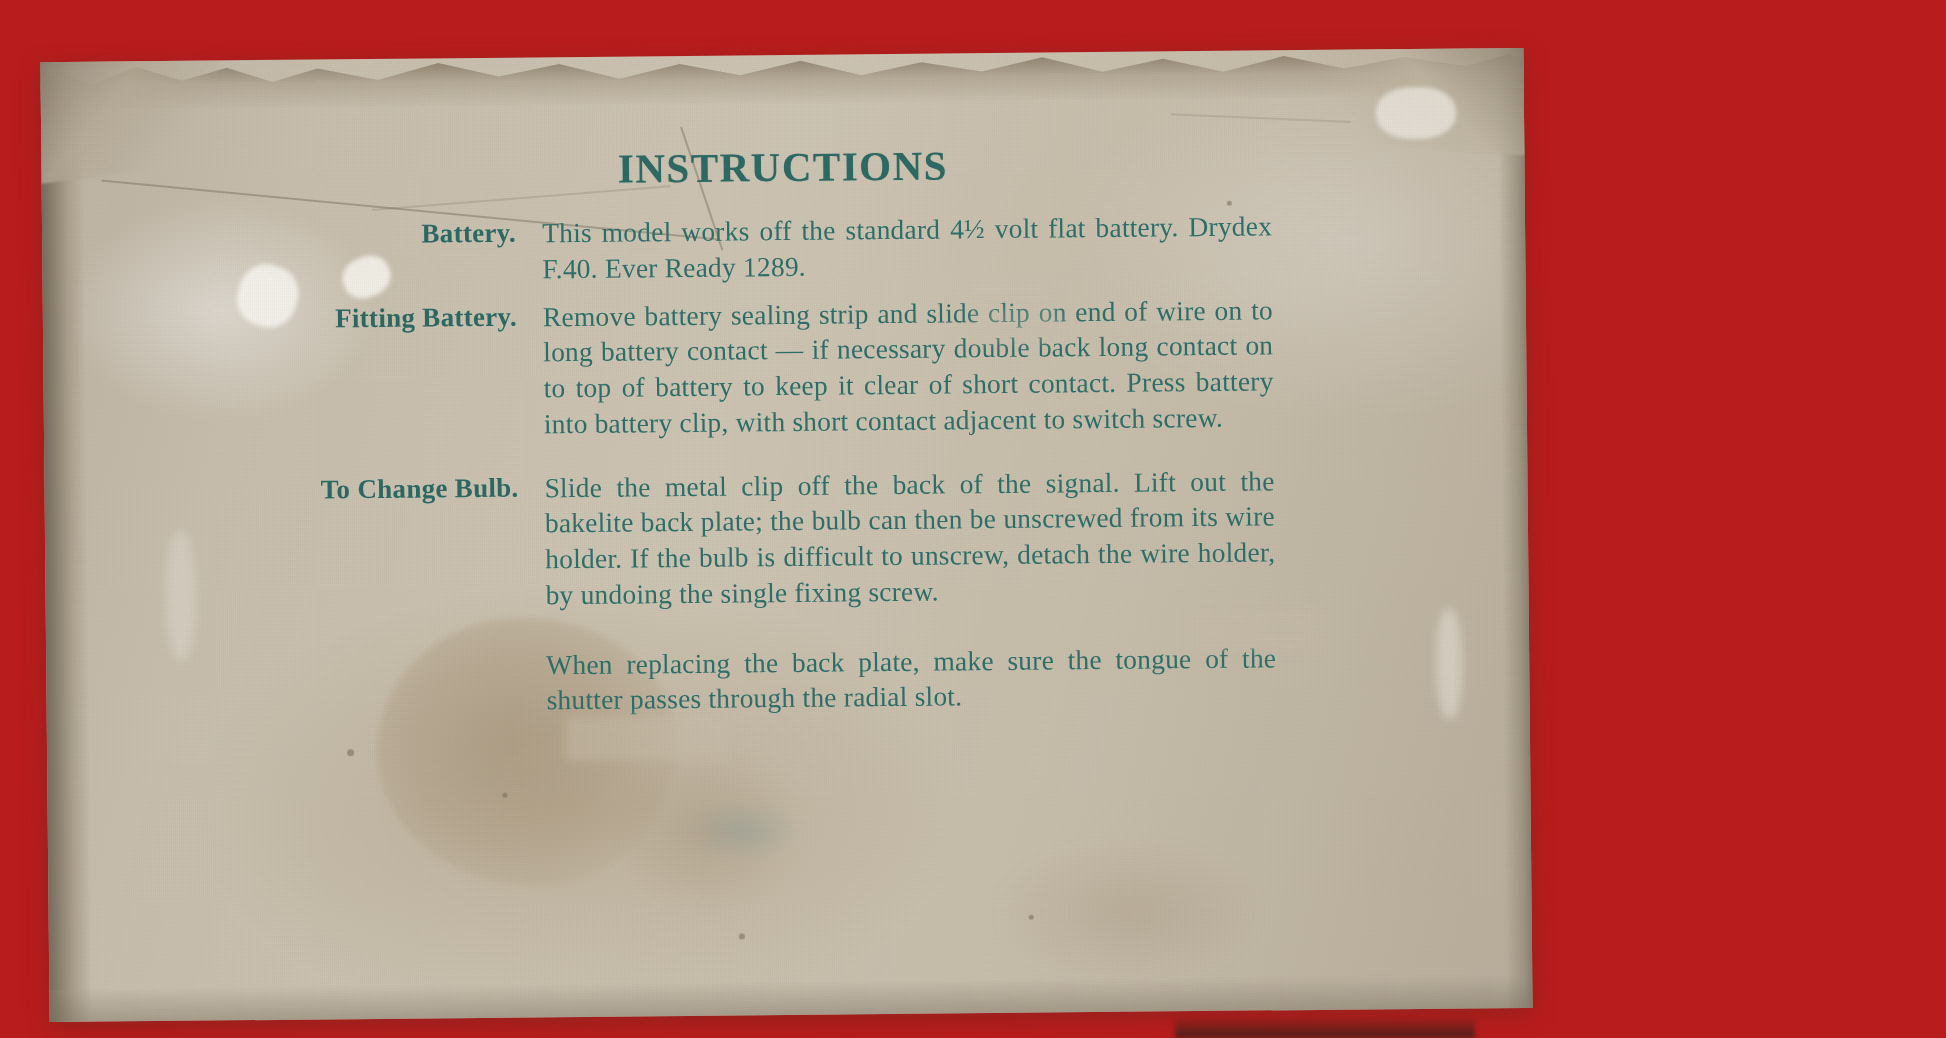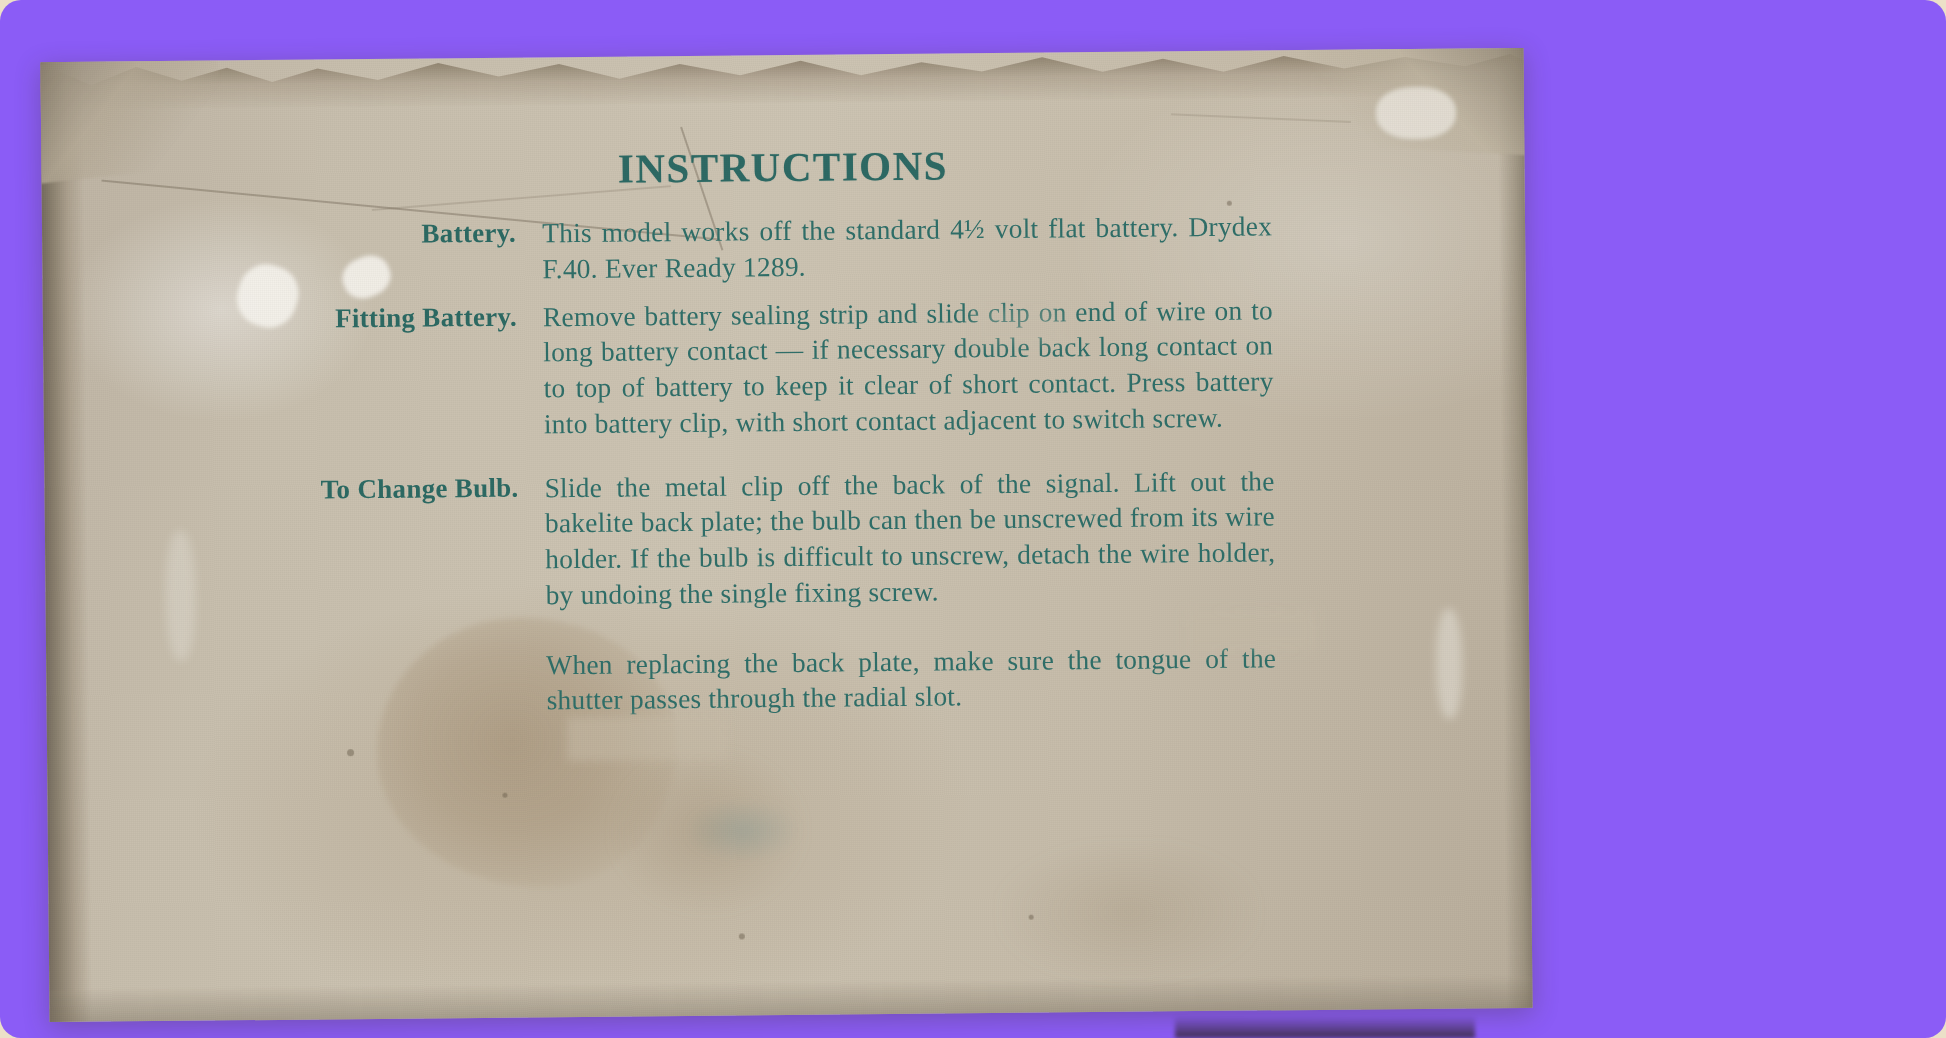--- a/index.html
+++ b/index.html
@@ -12,22 +12,21 @@
     height: 1038px;
     overflow: hidden;
     font-family: "Liberation Serif", serif;
   }
 
   
   .photo {
     position: relative;
     width: 1946px;
     height: 1038px;
-    background: #8b5cf6;
-    border-radius: 21px;
+    background: #b91c1c;
   }
 
   
   .box {
     position: absolute;
     left: 45px;
     top: 55px;
     width: 1483px;
     height: 960px;
     background:

